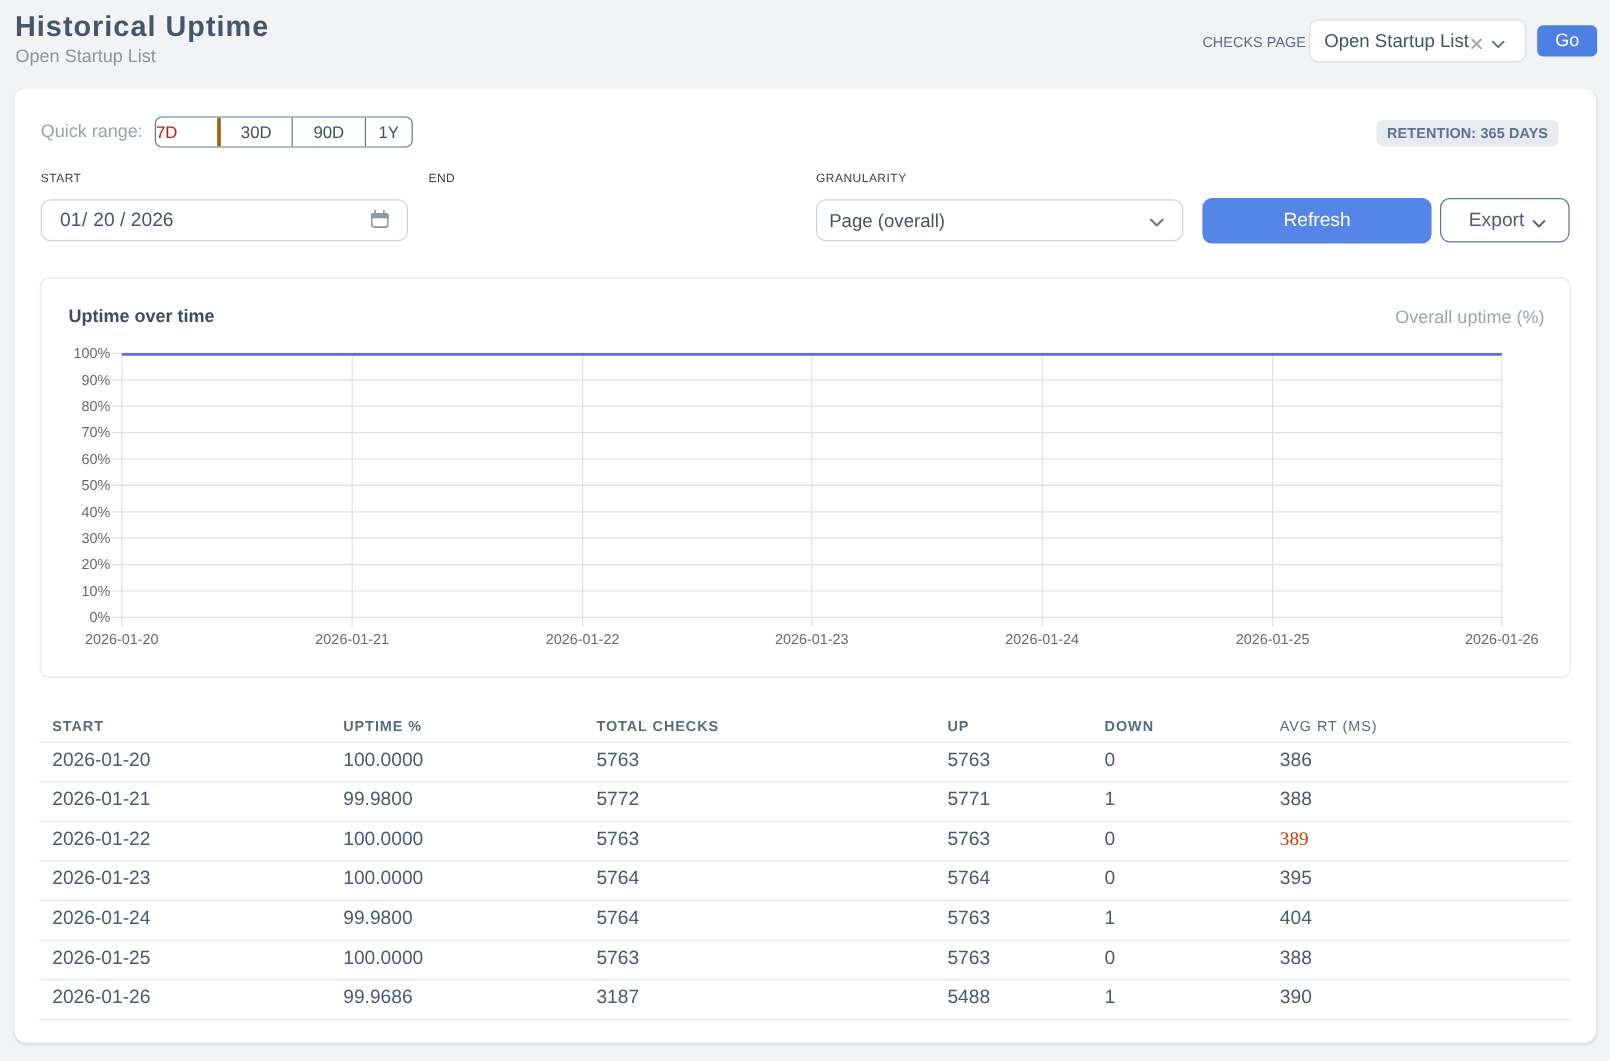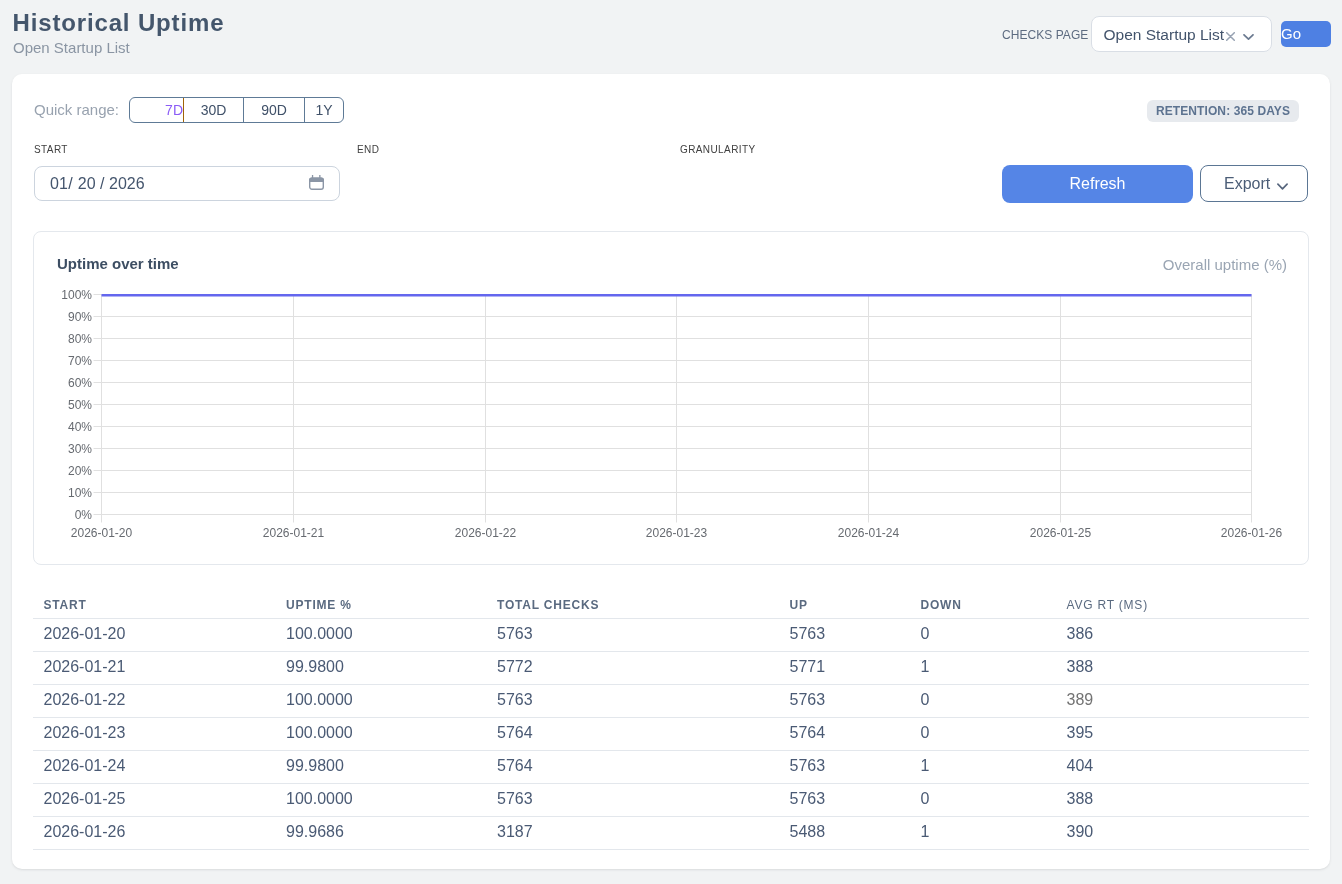--- a/index.html
+++ b/index.html
@@ -18,46 +18,52 @@
   <div class="abs" style="left:1002px; top:28px; font-size:12px; color:#5d6b80; letter-spacing:0.05px;">CHECKS PAGE</div>
   <div class="abs" style="left:1091px; top:16px; width:181px; height:36px; background:#fff; border:1px solid #d9dee5; border-radius:8px;">
     <span class="abs" style="left:11.5px; top:8.5px; font-size:15.5px; color:#42536b;">Open Startup List</span>
     <svg class="abs" style="left:134px; top:15px;" width="9" height="9" viewBox="0 0 9 9">
         <path d="M0.7 0.7 L8.3 8.3 M8.3 0.7 L0.7 8.3" stroke="#97a2b2" stroke-width="1.5" stroke-linecap="round"></path>
       </svg>
     <svg class="abs" style="left:151px; top:17px;" width="11" height="6" viewBox="0 0 11 6">
         <path d="M1 0.8 L5.5 5.2 L10 0.8" fill="none" stroke="#6b7a90" stroke-width="1.7" stroke-linecap="round" stroke-linejoin="round"></path>
       </svg>
   </div>
-  <div class="abs" style="left:1281px; top:21px; width:50px; height:26px; background:#4e80e3; border-radius:5px; color:#fff; font-size:15px; line-height:26px;">Go</div>
+  <div class="abs" style="left:1281px; top:21px; width:50px; height:26px; background:#4e80e3; border-radius:5px; color:#fff; font-size:15px; text-align:center; line-height:26px;">Go</div>
 
   <div class="abs" style="left:12px; top:74px; width:1318px; height:795px; background:#fff; border-radius:10px; box-shadow:0 1px 3px rgba(16,24,40,.08), 0 1px 2px rgba(16,24,40,.04);"></div>
 
   <div class="abs" style="left:34px; top:101px; font-size:15px; color:#98a2af;">Quick range:</div>
   <div class="abs" style="left:129px; top:97px; height:26px; display:flex; border:1px solid #5e7a96; border-radius:6px; overflow:hidden; background:#fff;">
-    <div style="width:54px; border-right:1px solid #a16207; font-size:14px; color:#8b5cf6; text-align:right; line-height:24px;">7D</div>
+    <div style="width:54px; border-right:3px solid #a16207; font-size:14px; color:#b91c1c; text-align:left; line-height:24px;">7D</div>
     <div style="width:60px; border-right:1px solid #5e7a96; font-size:14px; color:#3f5068; text-align:center; line-height:24px;">30D</div>
     <div style="width:61px; border-right:1px solid #5e7a96; font-size:14px; color:#3f5068; text-align:center; line-height:24px;">90D</div>
     <div style="width:38px; font-size:14px; color:#3f5068; text-align:center; line-height:24px;">1Y</div>
   </div>
   <div class="abs" style="left:1147px; top:100px; width:152px; height:22px; background:#e7eaee; border-radius:6px; font-size:12px; font-weight:700; color:#5d7390; letter-spacing:0.1px; text-align:center; line-height:22px;">RETENTION: 365 DAYS</div>
 
   <div class="abs lbl" style="left:34px; top:144px;">START</div>
   <div class="abs lbl" style="left:357px; top:144px;">END</div>
   <div class="abs lbl" style="left:680px; top:144px;">GRANULARITY</div>
 
   <div class="abs" style="left:34px; top:166px; width:306px; height:35px; background:#fff; border:1px solid #ccd4de; border-radius:8px;">
     <span class="abs" style="left:15px; top:8px; font-size:16px; color:#44556d;">01<span style="margin-left:0.5px; margin-right:5px;">/</span>20<span style="margin-left:4.5px; margin-right:4.5px;">/</span>2026</span>
     <svg class="abs" style="left:274px; top:8px;" width="15" height="16" viewBox="0 0 15 16">
         <path fill="#8b96a6" d="M2.9 0 h1.3 v3 H2.9 z M10.2 0 h1.3 v3 h-1.3 z"></path>
         <path fill="#8b96a6" d="M2.6 2.6 h9.8 a2.6 2.6 0 0 1 2.6 2.6 v1.7 H0 v-1.7 a2.6 2.6 0 0 1 2.6 -2.6 z"></path>
         <rect x="0.7" y="3.3" width="13.6" height="10.9" rx="2.2" fill="none" stroke="#8b96a6" stroke-width="1.4"></rect>
       </svg>
   </div>
 
+  <div class="abs" style="left:680px; top:166px; width:306px; height:35px; background:#fff; border:1px solid #ccd4de; border-radius:8px;">
+    <span class="abs" style="left:10px; top:8.5px; font-size:15.5px; color:#42536b;">Page (overall)</span>
+    <svg class="abs" style="left:277px; top:15px;" width="12" height="7" viewBox="0 0 12 7">
+        <path d="M1 1 L6 6 L11 1" fill="none" stroke="#6b7a90" stroke-width="1.8" stroke-linecap="round" stroke-linejoin="round"></path>
+      </svg>
+  </div>
 
   <div class="abs" style="left:1002px; top:165px; width:191px; height:38px; background:#5585e6; border-radius:8px; color:#fff; font-size:16px; text-align:center; line-height:38px;">Refresh</div>
   <div class="abs" style="left:1200px; top:165px; width:108px; height:37px; background:#fff; border:1px solid #5b7694; border-radius:8px;">
     <span class="abs" style="left:23px; top:9px; font-size:16px; color:#4b5d77;">Export</span>
     <svg class="abs" style="left:76px; top:17px;" width="11" height="7" viewBox="0 0 12 7">
         <path d="M1 1 L6 6 L11 1" fill="none" stroke="#56657c" stroke-width="1.8" stroke-linecap="round" stroke-linejoin="round"></path>
       </svg>
   </div>
 
   <div class="abs" style="left:33px; top:231px; width:1276px; height:334px; background:#fff; border:1px solid #e4e8ed; border-radius:8px;"></div>
@@ -136,21 +142,21 @@
   <div class="abs" style="left:497px; top:658px; font-size:16px; color:#4a5a74;">5772</div>
   <div class="abs" style="left:789.5px; top:658px; font-size:16px; color:#4a5a74;">5771</div>
   <div class="abs" style="left:920.5px; top:658px; font-size:16px; color:#4a5a74;">1</div>
   <div class="abs" style="left:1066.5px; top:658px; font-size:16px; color:#4a5a74;">388</div>
   <div class="abs" style="left:33px; top:684px; width:1276px; height:1px; background:#e3e7ec;"></div>
   <div class="abs" style="left:43.5px; top:691px; font-size:16px; color:#4a5a74;">2026-01-22</div>
   <div class="abs" style="left:286px; top:691px; font-size:16px; color:#4a5a74;">100.0000</div>
   <div class="abs" style="left:497px; top:691px; font-size:16px; color:#4a5a74;">5763</div>
   <div class="abs" style="left:789.5px; top:691px; font-size:16px; color:#4a5a74;">5763</div>
   <div class="abs" style="left:920.5px; top:691px; font-size:16px; color:#4a5a74;">0</div>
-  <div class="abs" style="left:1066.5px; top:691px; font-size:16px; color:#737373;">389</div>
+  <div class="abs" style="left:1066.5px; top:691px; font-size:16px; color:#c2410c;font-family:Liberation Serif, serif;">389</div>
   <div class="abs" style="left:33px; top:717px; width:1276px; height:1px; background:#e3e7ec;"></div>
   <div class="abs" style="left:43.5px; top:724px; font-size:16px; color:#4a5a74;">2026-01-23</div>
   <div class="abs" style="left:286px; top:724px; font-size:16px; color:#4a5a74;">100.0000</div>
   <div class="abs" style="left:497px; top:724px; font-size:16px; color:#4a5a74;">5764</div>
   <div class="abs" style="left:789.5px; top:724px; font-size:16px; color:#4a5a74;">5764</div>
   <div class="abs" style="left:920.5px; top:724px; font-size:16px; color:#4a5a74;">0</div>
   <div class="abs" style="left:1066.5px; top:724px; font-size:16px; color:#4a5a74;">395</div>
   <div class="abs" style="left:33px; top:750px; width:1276px; height:1px; background:#e3e7ec;"></div>
   <div class="abs" style="left:43.5px; top:757px; font-size:16px; color:#4a5a74;">2026-01-24</div>
   <div class="abs" style="left:286px; top:757px; font-size:16px; color:#4a5a74;">99.9800</div>

